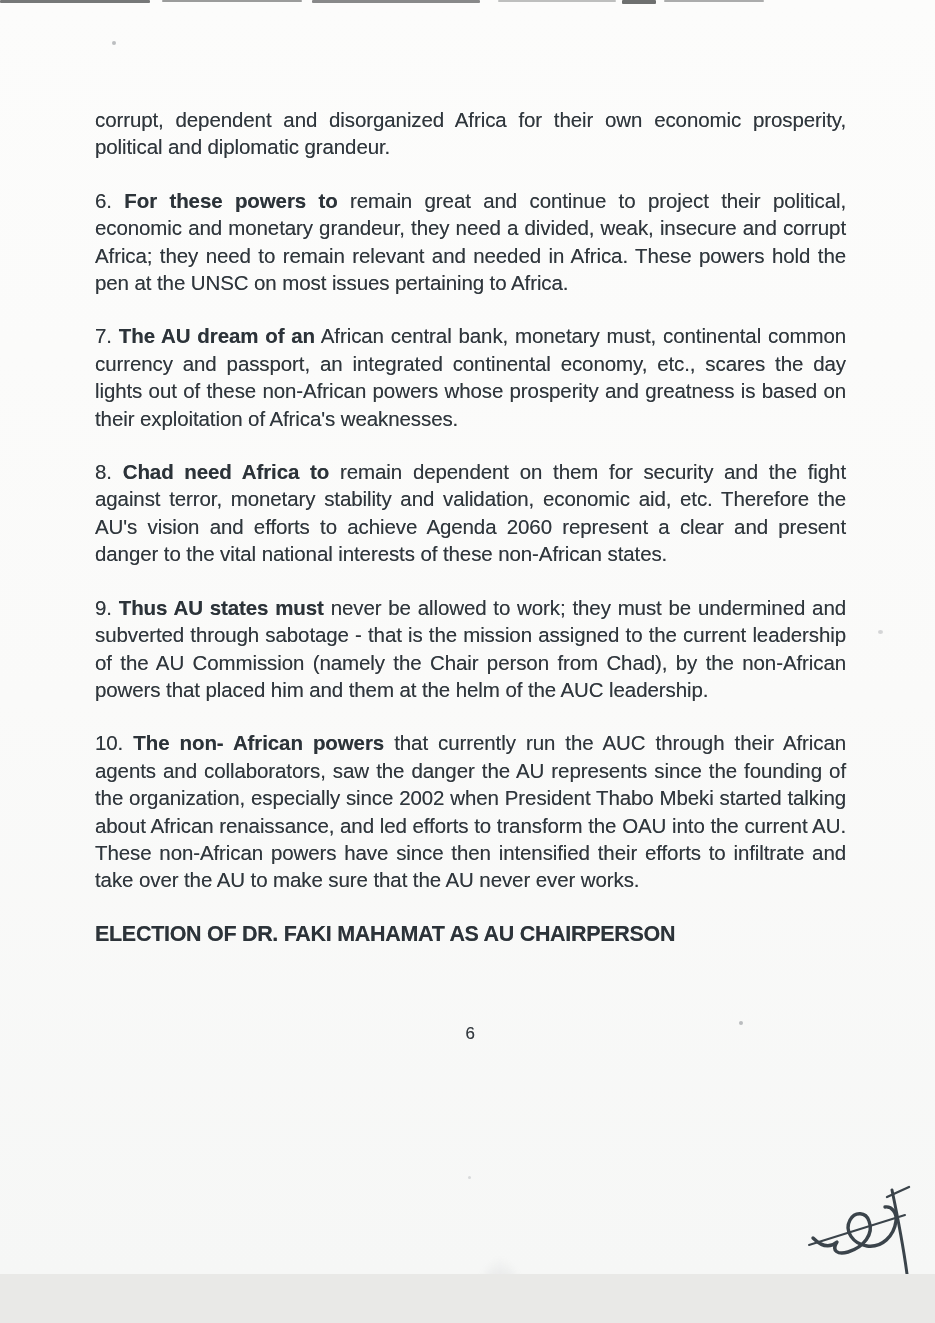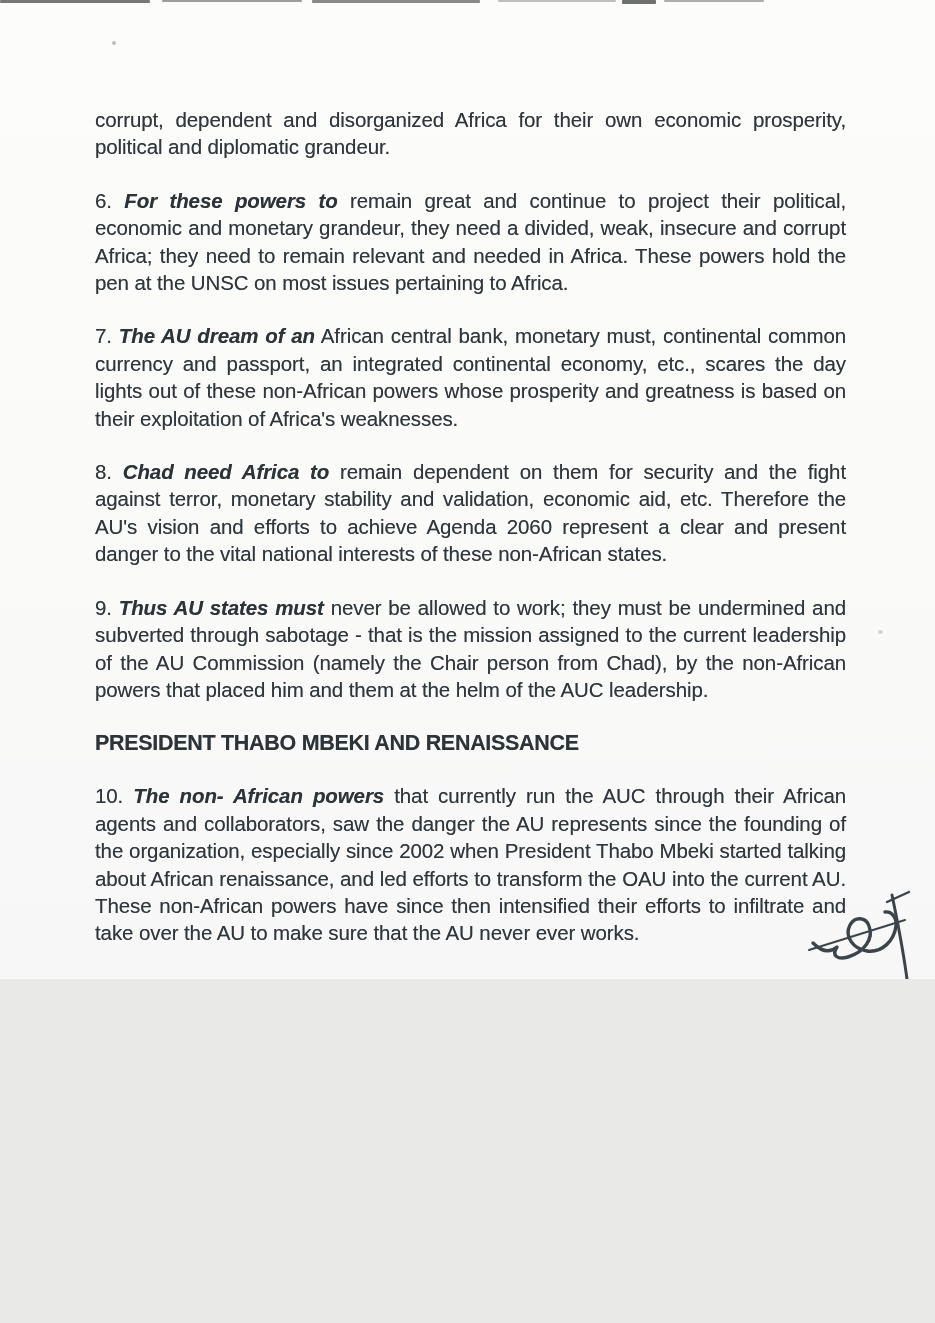--- a/index.html
+++ b/index.html
@@ -3,39 +3,39 @@
 <meta charset="utf-8">
 <style>
   html, body { margin: 0; padding: 0; }
   body {
     width: 935px; height: 1323px;
     font-family: "Liberation Sans", "DejaVu Sans", sans-serif;
     background: #e9e9e7;
   }
   .page {
     position: relative;
-    width: 935px; height: 979px;
+    width: 935px; height: 1274px;
     overflow: hidden;
     background: linear-gradient(180deg, #fcfcfb 0%, #fafaf9 55%, #f6f7f6 100%);
   }
   .content {
     position: absolute;
     left: 95px; top: 106px;
     width: 751px;
     color: #2f363c;
     font-size: 20.5px;
     line-height: 27.4px;
     letter-spacing: -0.1px;
     text-shadow: 0 0 0.5px rgba(47,54,60,0.55);
   }
   .para {
     margin: 0 0 26px 0;
     text-align: justify;
   }
-  .para b { font-weight: bold; color: #2c3339; font-style: italic; }
+  .para b { font-weight: bold; color: #2c3339; }
   .heading {
     font-size: 21.5px;
     font-weight: bold;
     letter-spacing: -0.3px;
     color: #2c3339;
     margin: 2px 0 25px 0;
     line-height: 28px;
   }
   .page-number {
     margin-top: 72px;
@@ -111,28 +111,28 @@
       <b>Chad need Africa to</b>
       <span>remain dependent on them for security and the fight against terror, monetary stability and validation, economic aid, etc. Therefore the AU's vision and efforts to achieve Agenda 2060 represent a clear and present danger to the vital national interests of these non-African states.</span>
     </p>
 
     <p class="para">
       <span>9.</span>
       <b>Thus AU states must</b>
       <span>never be allowed to work; they must be undermined and subverted through sabotage - that is the mission assigned to the current leadership of the AU Commission (namely the Chair person from Chad), by the non-African powers that placed him and them at the helm of the AUC leadership.</span>
     </p>
 
-    <h2 class="heading">PRESIDENT THABO MBEKI AND RENAISSANCE</h2>
 
     <p class="para">
       <span>10.</span>
       <b>The non- African powers</b>
       <span>that currently run the AUC through their African agents and collaborators, saw the danger the AU represents since the founding of the organization, especially since 2002 when President Thabo Mbeki started talking about African renaissance, and led efforts to transform the OAU into the current AU. These non-African powers have since then intensified their efforts to infiltrate and take over the AU to make sure that the AU never ever works.</span>
     </p>
 
+    <h2 class="heading">ELECTION OF DR. FAKI MAHAMAT AS AU CHAIRPERSON</h2>
 
     <div class="page-number">6</div>
 
   </div>
 
   <div class="smudge-bottom"></div>
   <div class="speck speck1"></div>
   <div class="speck speck2"></div>
   <div class="speck speck3"></div>
   <div class="speck speck4"></div>

